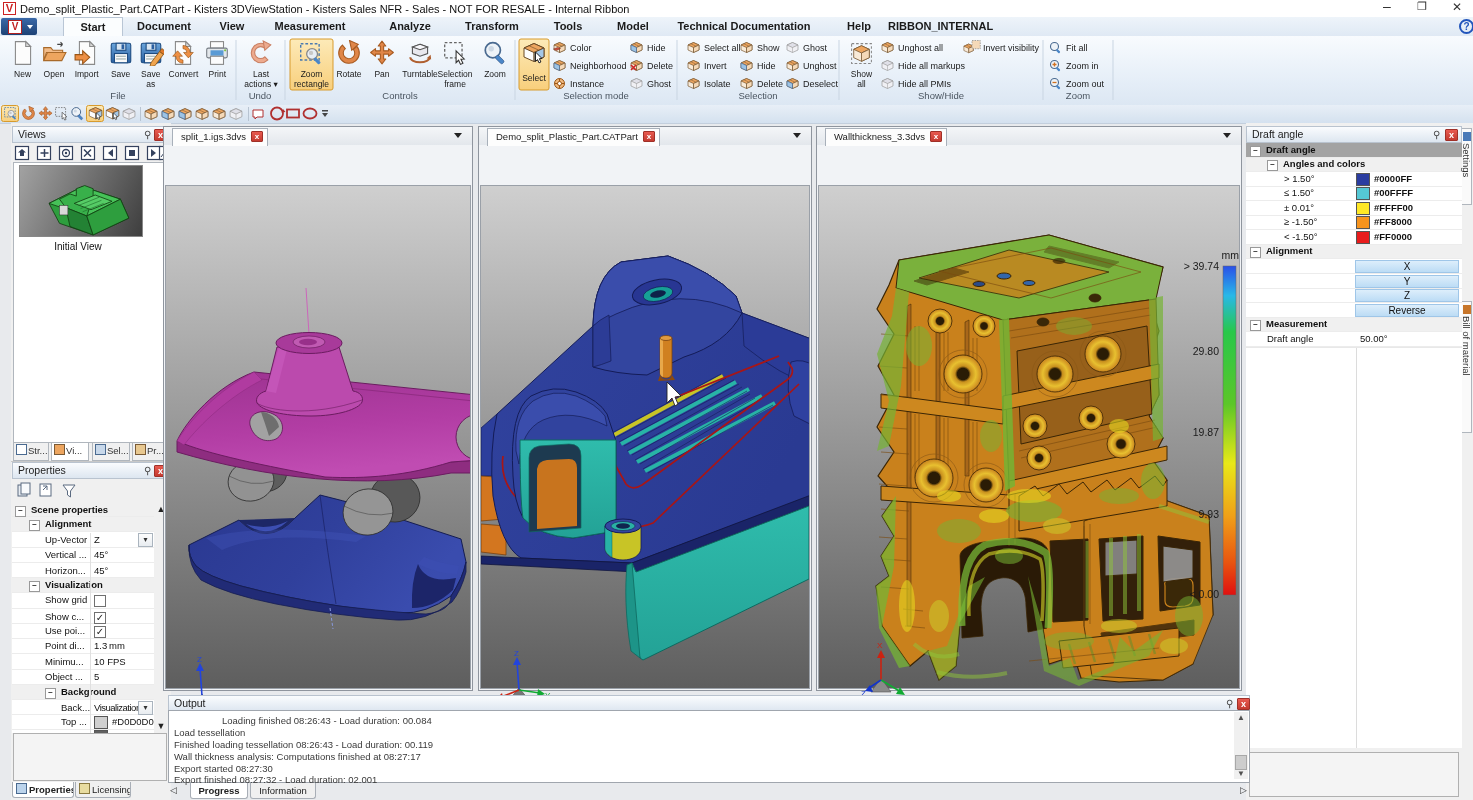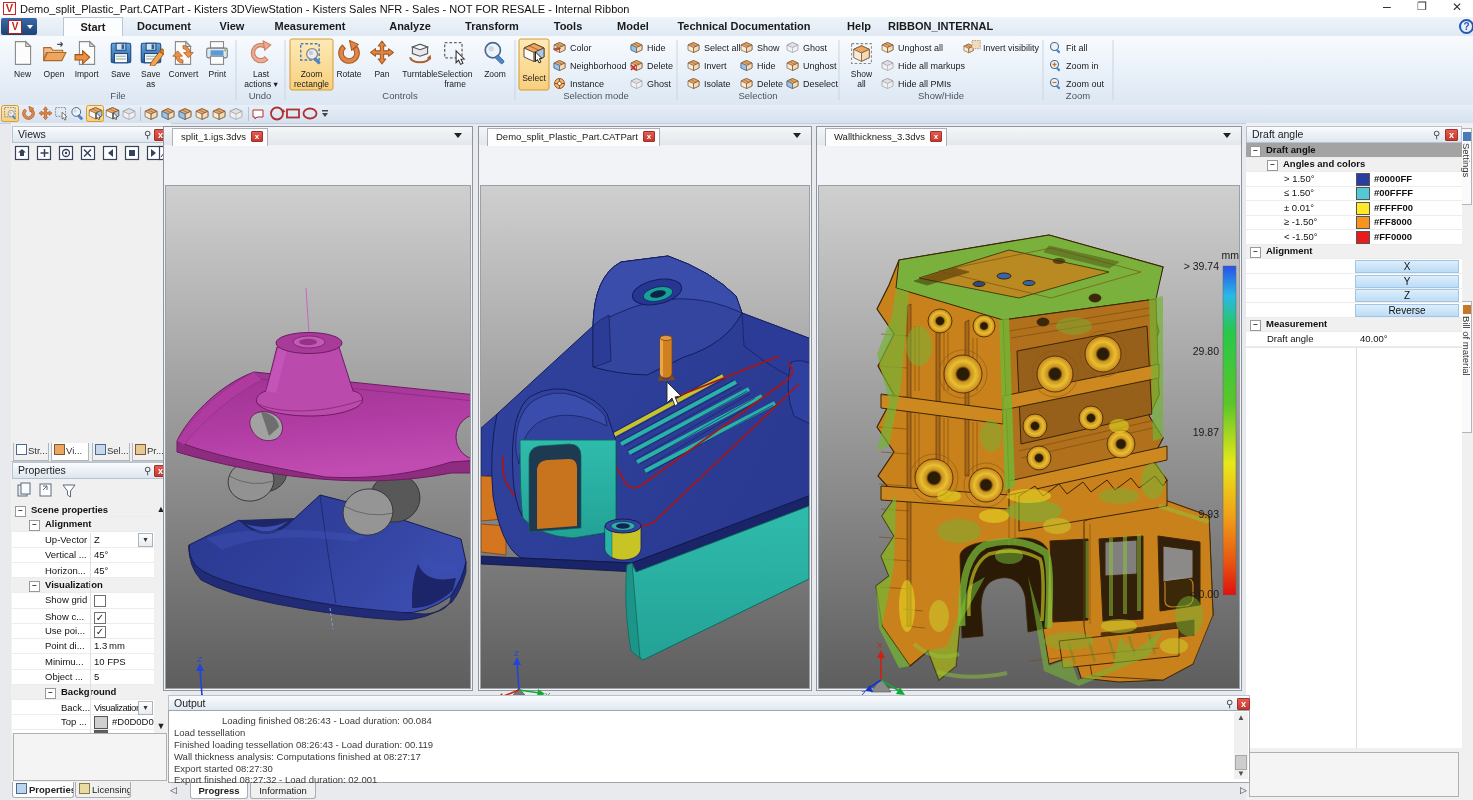--- a/index.html
+++ b/index.html
@@ -396,20 +396,37 @@
         <circle cx="53" cy="9" r="3.5" fill="none" stroke="#35425e" stroke-width="1.3"></circle>
           <circle cx="53" cy="9" r="1.2" fill="#35425e"></circle>
         <path d="M71 5.5 l7 7 M78 5.5 l-7 7" stroke="#35425e" stroke-width="1.5"></path>
         <path d="M100 5 l-5 4 5 4 z" fill="#35425e"></path>
         <rect x="116" y="6" width="6" height="6" fill="#35425e"></rect>
         <path d="M138 5 l5 4 -5 4 z" fill="#35425e"></path>
         <rect x="146.5" y="2.5" width="7" height="13" fill="#fff" stroke="#35425e" stroke-width="1.2"></rect>
         <path d="M148 13 l6 -8" stroke="#35425e" stroke-width="1"></path>
       </svg>
     </div>
+    <div style="position:absolute;left:2px;top:39px;width:155px;height:281px;background:#fff;border:1px solid #b0b6bd;box-sizing:border-box;">
+      <div id="thumbbox" style="position:absolute;left:5px;top:2px;width:122px;height:70px;border:1px solid #888;background:linear-gradient(115deg,#a2a2a2,#3e3e3e);">
+        <svg width="122" height="70" viewBox="0 0 122 70">
+          <g stroke="#123f12" stroke-width="0.8" transform="translate(8,8) scale(1.05)">
+            <path d="M30,47 L20,28 L52,12 L88,24 L96,42 L62,58 Z" fill="#2e9e3e"></path>
+            <path d="M20,28 L52,12 L88,24 L56,40 Z" fill="#46c258"></path>
+            <path d="M30,24 L40,19 L46,21 L46,14 L54,11 L62,14 L62,22 L56,40 L36,32 Z" fill="#38b04a"></path>
+            <path d="M36,32 L56,40 L62,58 L40,50 Z" fill="#238234"></path>
+            <path d="M56,40 L88,24 L96,42 L62,58 Z" fill="#2e9e3e"></path>
+            <path d="M44,28 L64,20 L80,26 L60,34 Z" fill="#56cc66"></path>
+            <path d="M48,30 L68,22 M50,33 L70,25 M52,36 L72,28" stroke="#1d6e2a" stroke-width="0.6" fill="none"></path>
+            <rect x="30" y="30" width="8" height="9" fill="#d8d8d8" stroke="#333" stroke-width="0.5"></rect>
+          </g>
+        </svg>
+      </div>
+      <div style="position:absolute;left:0px;top:78px;width:128px;text-align:center;font-size:10px;color:#111;">Initial View</div>
+    </div>
 
     <div style="position:absolute;left:0px;top:320px;width:160px;height:18px;background:#f0f0f0;border-bottom:1px solid #c8c8c8;"></div>
     <div class="ltab" style="left:2px;top:320px;width:36px;"><span style="display:inline-block;width:9px;height:9px;background:#fff;border:1px solid #4a6a90;vertical-align:-1px;margin-right:1px;"></span><span>Str...</span></div>
     <div class="ltab sel" style="left:40px;top:320px;width:38px;"><span style="display:inline-block;width:9px;height:9px;background:#eda55f;border:1px solid #7a5a35;vertical-align:-1px;margin-right:1px;"></span><span>Vi...</span></div>
     <div class="ltab" style="left:81px;top:320px;width:38px;"><span style="display:inline-block;width:9px;height:9px;background:#c8d8ea;border:1px solid #4a6a90;vertical-align:-1px;margin-right:1px;"></span><span>Sel...</span></div>
     <div class="ltab" style="left:121px;top:320px;width:36px;"><span style="display:inline-block;width:9px;height:9px;background:#e8c890;border:1px solid #7a5a35;vertical-align:-1px;margin-right:1px;"></span><span>Pr...</span></div>
 
     <div class="panel-title" style="left:1px;top:339px;width:156px;">Properties<span class="pin" style="left:131px;">⚲</span><span class="closex" style="left:141px;">x</span></div>
     <div id="propicons" style="position:absolute;left:4px;top:358px;width:150px;height:20px;">
       <svg width="150" height="20" viewBox="0 0 150 20">
@@ -878,21 +895,21 @@
           <span class="xyzbtn" style="top:0px;">Z</span>
         </div>
       <div class="pgrow" style="top:160px;height:15px;">
           <span class="xyzbtn" style="top:1px;">Reverse</span>
         </div>
       <div class="pgrow" style="top:175px;height:14px;background:#f0f0f0;">
           <span class="pgsec" style="left:4px;top:0px;"><span class="exp">−</span>Measurement</span>
         </div>
       <div class="pgrow" style="top:189px;height:15px;">
           <span class="pglabel" style="left:21px;top:1px;">Draft angle</span>
-          <span class="pgval" style="left:114px;top:1px;">40.00°</span>
+          <span class="pgval" style="left:114px;top:1px;">50.00°</span>
         </div>
       <div style="position:absolute;left:110px;top:204px;width:1px;height:401px;background:#dcdcdc;"></div>
       <div style="position:absolute;left:0px;top:204px;width:216px;height:1px;background:#e8e8e8;"></div>
     </div>
     <div style="position:absolute;left:3px;top:629px;width:210px;height:45px;background:#f4f4f4;border:1px solid #b0b0b0;box-sizing:border-box;"></div>
   </div>
 
   <div id="sidestrip" class="abs" style="left:1462px;top:123px;width:11px;height:677px;background:#f0f0f0;">
     <div class="vtab" style="top:5px;height:77px;">
         <span style="position:absolute;left:1px;top:3px;width:8px;height:9px;background:#4a7ab8;"></span>

